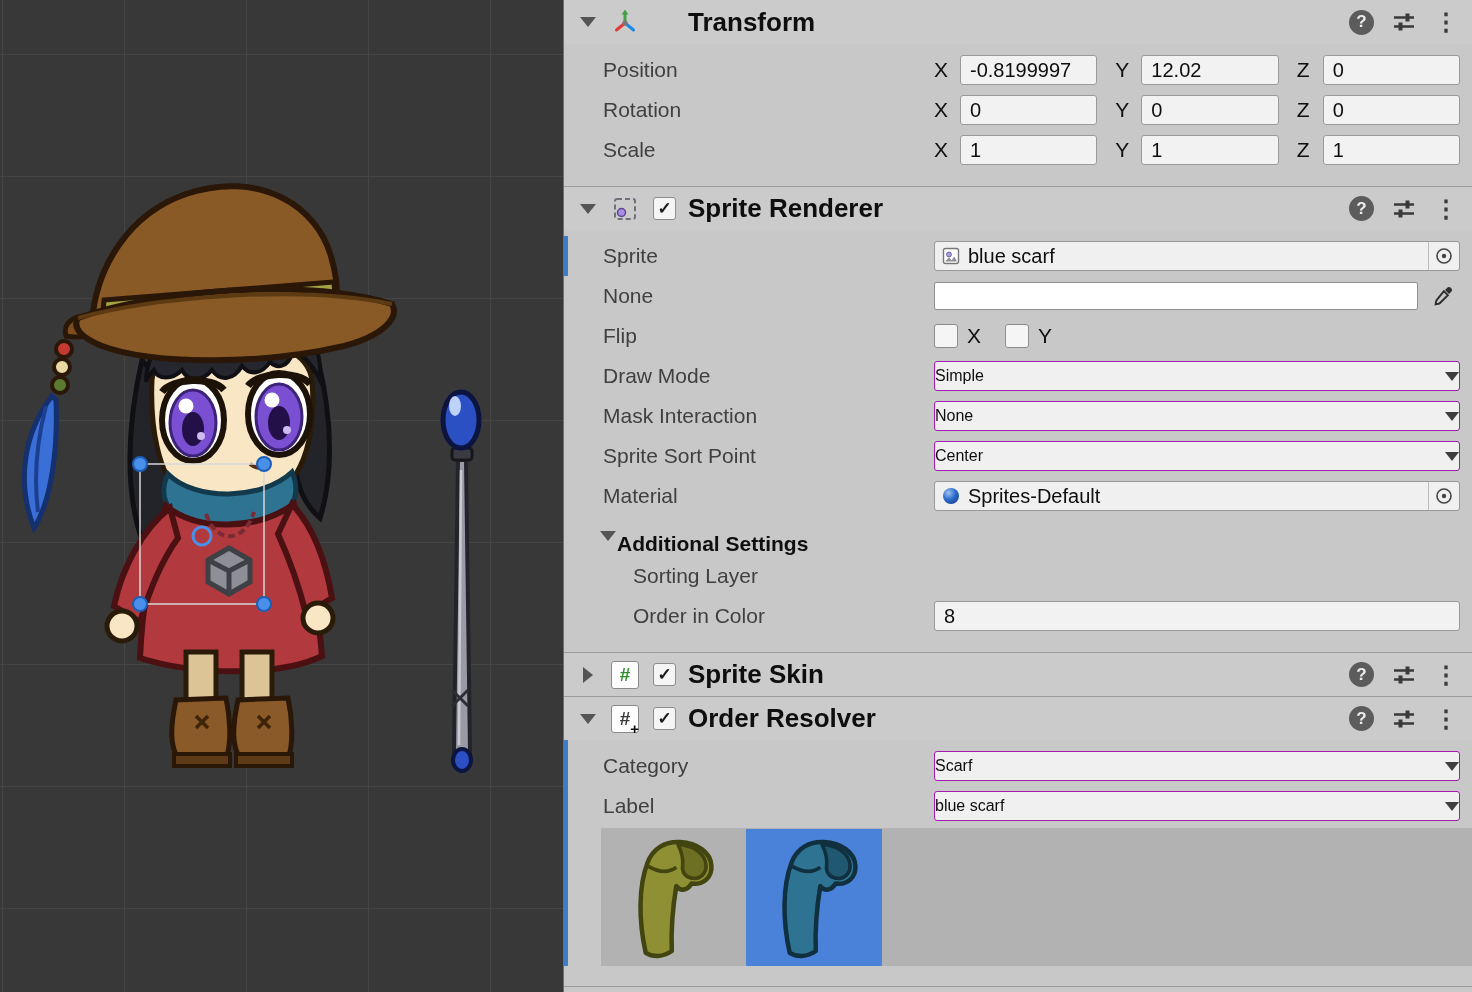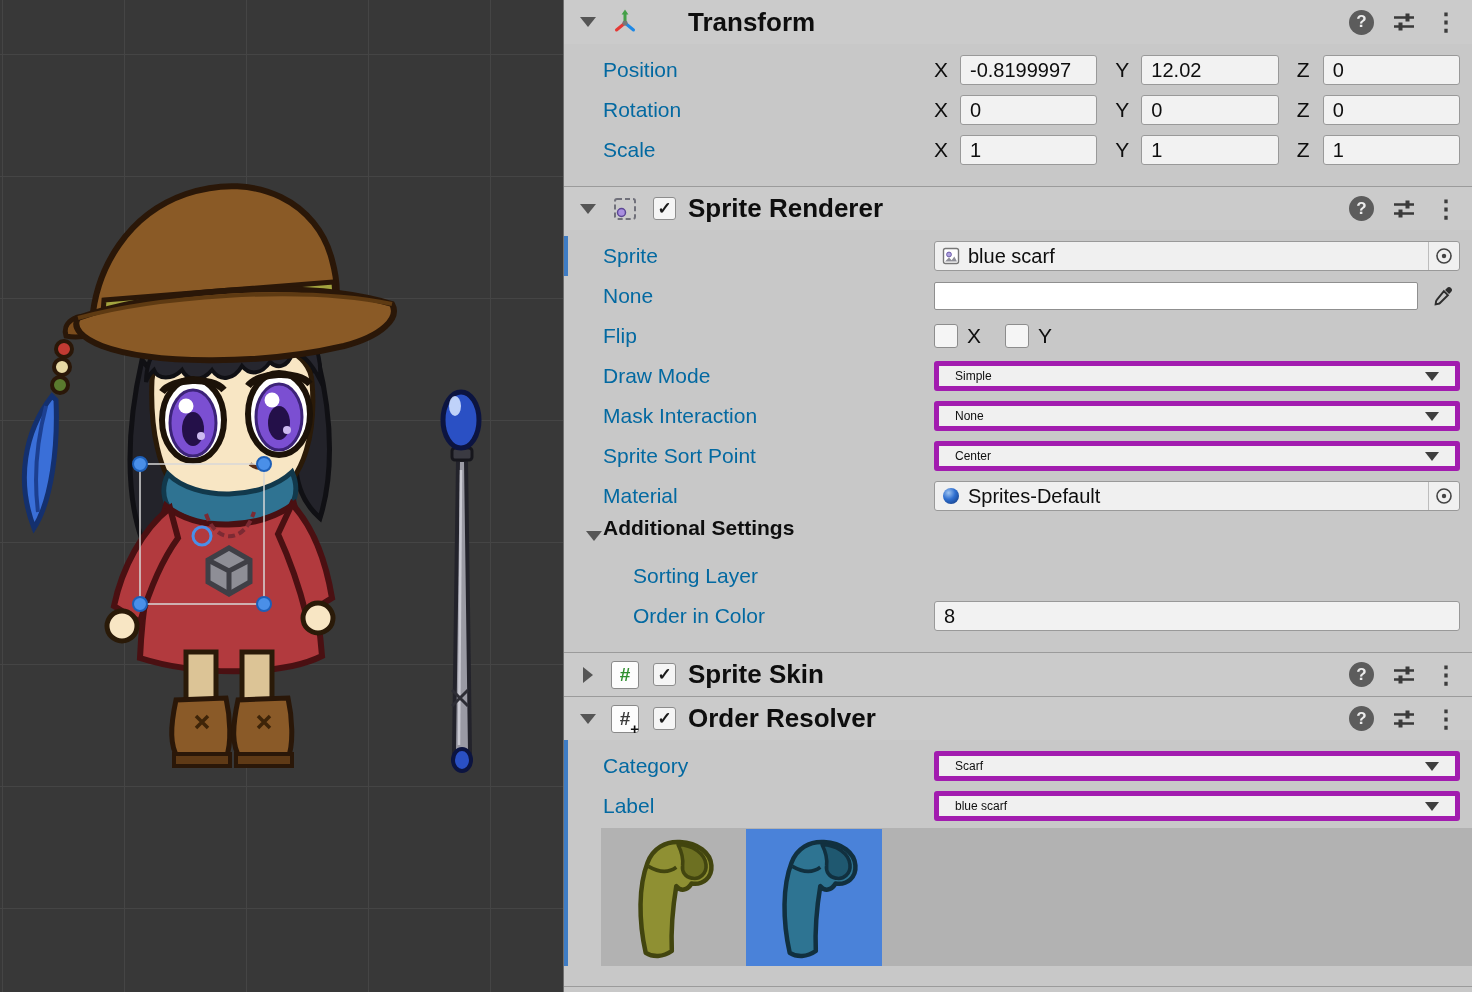--- a/index.html
+++ b/index.html
@@ -50,48 +50,48 @@
     width: 25px; height: 25px; border-radius: 50%; background: #5c5c5c;
     color: #ececec; font-size: 17px; font-weight: bold;
     display: flex; align-items: center; justify-content: center;
   }
   .kebab { font-size: 24px; color: #3c3c3c; font-weight: bold; line-height: 1; }
   .icon-btn { display: flex; align-items: center; justify-content: center; }
 
   .body { padding: 6px 0 16px; }
   .body.resolver { padding: 6px 0 0; }
   .prop-row { display: flex; align-items: center; height: 40px; padding: 0 12px 0 39px; }
-  .prop-label { width: 331px; flex: none; font-size: 21px; color: #0369a1; }
+  .prop-label { width: 331px; flex: none; font-size: 21px; color: #404040; }
   .prop-label.bold { font-weight: normal; }
   .prop-label.indent2 { padding-left: 30px; }
   .axis { flex: none; width: 20px; margin-right: 6px; font-size: 21px; }
   .num-field {
     flex: 1; min-width: 0; height: 30px; background: #f2f2f2;
     border: 1px solid #999; border-radius: 3px;
     display: flex; align-items: center; padding: 0 9px;
     font-size: 20px; margin-right: 18px;
   }
   .num-field.last { margin-right: 0; }
   .dropdown {
-    flex: 1; height: 30px; background: #f0f0f0; border: 5px solid #a21caf; border-radius: 3px;
-    display: flex; align-items: center; padding: 0 16px; font-size: 12px;
+    flex: 1; height: 30px; background: #f0f0f0; border: 1px solid #a21caf; border-radius: 3px;
+    display: flex; align-items: center; padding: 0 0; font-size: 16px;
   }
   .dd-arrow { margin-left: auto; display: flex; }
   .dd-arrow::after { content: ""; border-left: 7px solid transparent; border-right: 7px solid transparent; border-top: 9px solid #3e3e3e; }
   .obj-field {
     flex: 1; height: 30px; background: #f0f0f0; border: 1px solid #999; border-radius: 3px;
     display: flex; align-items: center; padding: 0 5px 0 6px; font-size: 20px; gap: 7px;
   }
   .obj-text { white-space: nowrap; }
   .obj-picker { margin-left: auto; display: flex; align-items: center; height: 100%; padding-left: 5px; border-left: 1px solid #bdbdbd; }
   .swatch { flex: 1; height: 28px; border: 1px solid #8f8f8f; border-radius: 2px; }
   .pipette { width: 34px; height: 28px; margin-left: 8px; display: flex; align-items: center; justify-content: center; }
   .checkbox { width: 24px; height: 24px; background: #f5f5f5; border: 1px solid #8d8d8d; border-radius: 3px; flex: none; }
   .flip-label { font-size: 21px; margin: 0 24px 0 9px; }
-  .foldout-row { display: flex; align-items: flex-start; height: 40px; padding-left: 21px; }
+  .foldout-row { display: flex; align-items: flex-end; height: 40px; padding-left: 35px; }
   .sub-title { font-weight: bold; font-size: 21px; }
 
   .script-icon {
     width: 28px; height: 28px; background: #fdfdfd; border: 1px solid #8a8a8a; border-radius: 3px;
     display: flex; align-items: center; justify-content: center;
     font-weight: bold; font-size: 19px; position: relative;
   }
   .script-icon .hash-green { color: #2f8f2f; }
   .script-icon .hash-dark { color: #3a3a3a; }
   .script-icon .plus { position: absolute; right: -1px; bottom: -5px; font-size: 15px; font-weight: bold; color: #111; }

